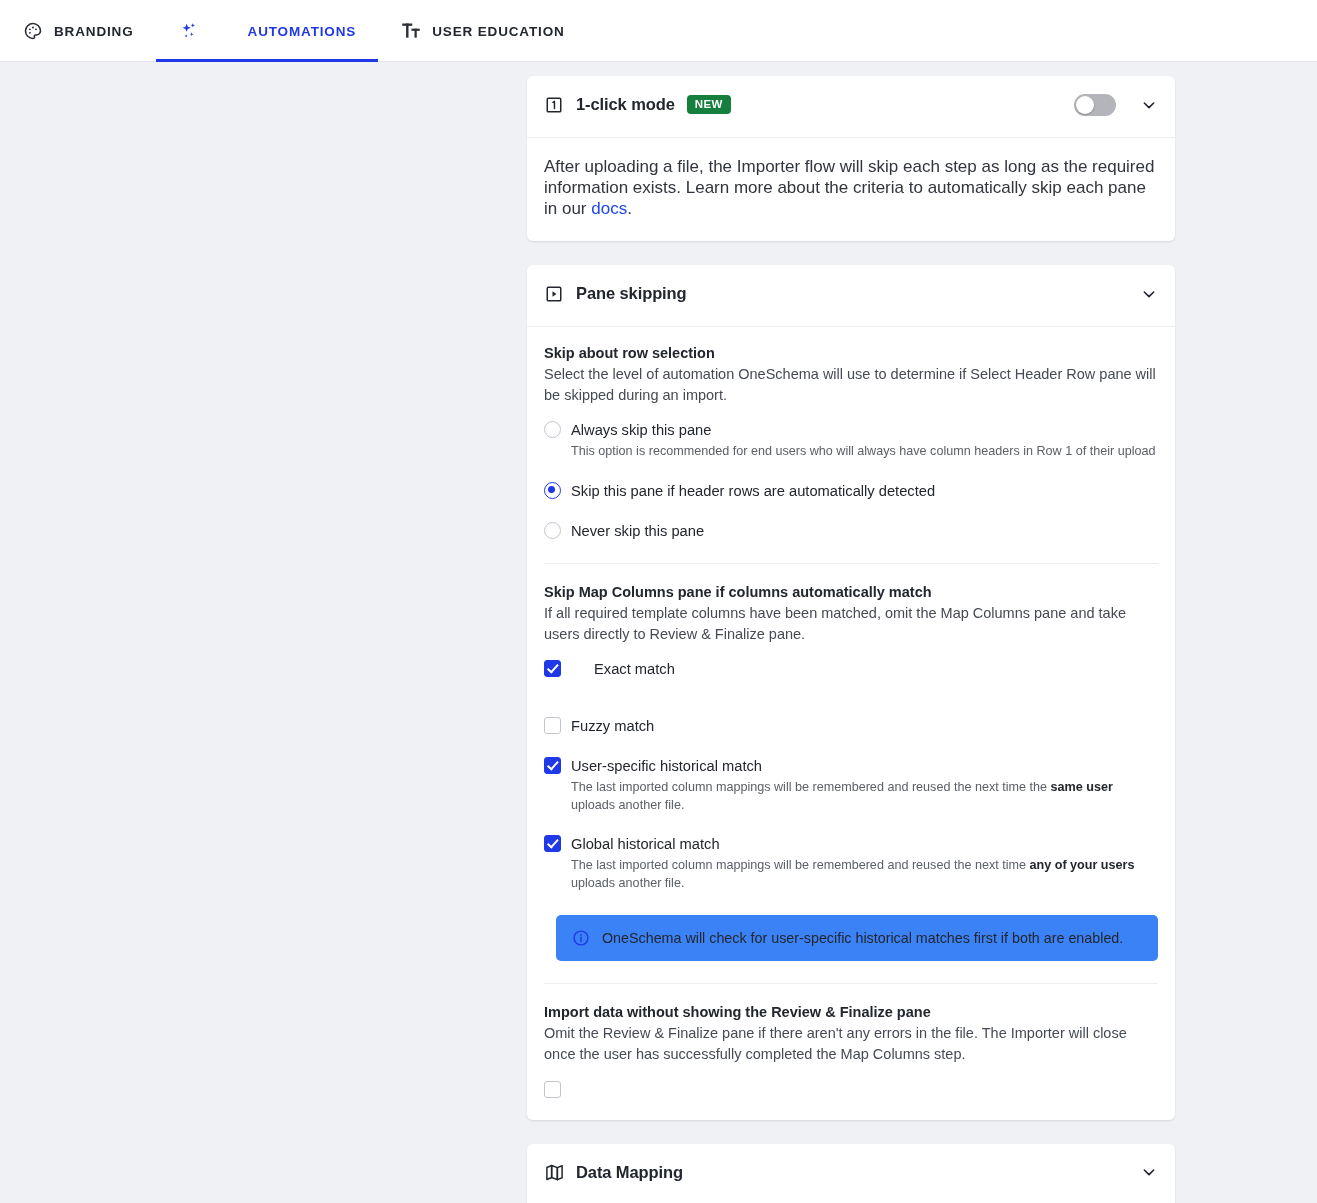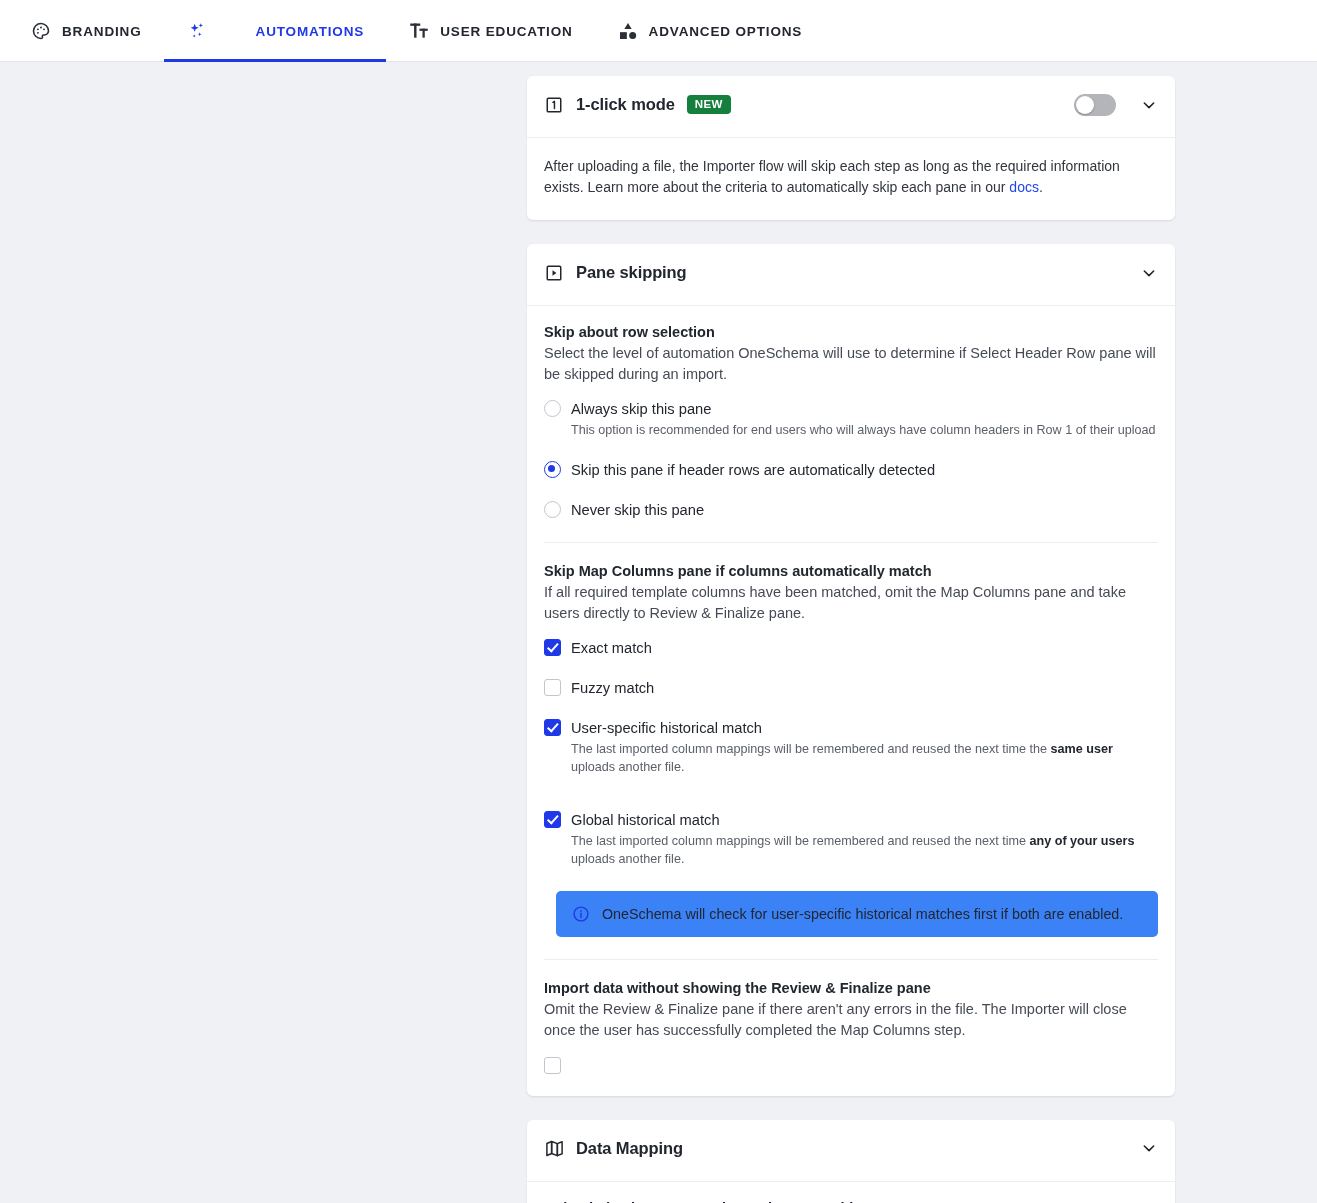--- a/index.html
+++ b/index.html
@@ -13,21 +13,20 @@
   }
 
   
   .topnav {
     position: relative;
     height: 62px;
     background: #ffffff;
     border-bottom: 1px solid #e2e4ea;
     display: flex;
     align-items: stretch;
-    padding-left: 8px;
   }
   .nav-tab {
     display: flex;
     align-items: center;
     gap: 10px;
     padding: 0 22px;
     height: 62px;
     cursor: pointer;
     position: relative;
     color: #22262e;
@@ -115,21 +114,21 @@
     margin-left: 24px;
     width: 18px; height: 18px;
     cursor: pointer;
     flex: 0 0 auto;
     display:flex; align-items:center; justify-content:center;
   }
 
   .card-body { padding: 18px 17px 22px 17px; }
 
   .para {
-    font-size: 14px;
+    font-size: 17px;
     line-height: 21px;
     color: #31353d;
     margin: 0;
   }
   .para a { color: #1f46e8; text-decoration: none; }
 
   .sec-title {
     font-size: 14.5px;
     font-weight: bold;
     color: #22262e;
@@ -255,30 +254,20 @@
       <svg width="20" height="20" viewBox="0 0 24 24" fill="#2b2f36">
         <rect x="1.5" y="3" width="12" height="2.8"></rect>
         <rect x="6.1" y="3" width="2.9" height="17"></rect>
         <rect x="12.5" y="9.2" width="10" height="2.6"></rect>
         <rect x="16.2" y="9.2" width="2.7" height="10.8"></rect>
       </svg>
     </span>
     <span class="nav-label">USER EDUCATION</span>
   </div>
 
-  <div class="nav-tab">
-    <span class="nav-icon">
-      <svg width="20" height="20" viewBox="0 0 24 24" fill="#2b2f36">
-        <path d="M12 2.4l4.4 7.2H7.6z"></path>
-        <rect x="2.4" y="13.4" width="8.2" height="8.2"></rect>
-        <circle cx="17.6" cy="17.5" r="4.2"></circle>
-      </svg>
-    </span>
-    <span class="nav-label">ADVANCED OPTIONS</span>
-  </div>
 
 </div>
 
 <div class="page">
   <div class="col">
 
     <div class="card">
       <div class="card-head">
         <span class="hd-icon">
           <svg width="18" height="18" viewBox="0 0 24 24" fill="none" stroke="#22262e" stroke-width="2">
@@ -354,39 +343,39 @@
             </span>
           </div>
         </div>
 
         <div class="divider"></div>
 
         <div>
           <p class="sec-title">Skip Map Columns pane if columns automatically match</p>
           <p class="sec-desc">If all required template columns have been matched, omit the Map Columns pane and take users directly to Review &amp; Finalize pane.</p>
 
+          <div class="choice" style="margin-bottom:37px;gap:23px;">
+            <span class="ctl">
+                <span class="cbox on"></span>
+              </span>
+            <span class="txt">
+              <span class="ctl-label">Exact match</span>
+            </span>
+          </div>
+
           <div class="choice" style="margin-bottom:20px;">
             <span class="ctl">
-                <span class="cbox on"></span>
-              </span>
-            <span class="txt">
-              <span class="ctl-label">Exact match</span>
-            </span>
-          </div>
-
-          <div class="choice" style="margin-bottom:20px;">
-            <span class="ctl">
                 <span class="cbox"></span>
               </span>
             <span class="txt">
               <span class="ctl-label">Fuzzy match</span>
             </span>
           </div>
 
-          <div class="choice" style="margin-bottom:33px;">
+          <div class="choice" style="margin-bottom:19px;">
             <span class="ctl">
                 <span class="cbox on"></span>
               </span>
             <span class="txt">
               <span class="ctl-label">User-specific historical match</span>
               <div class="ctl-sub"><span>The last imported column mappings will be remembered and reused the next time the </span><b>same user</b><span> uploads another file.</span></div>
             </span>
           </div>
 
           <div class="choice">

